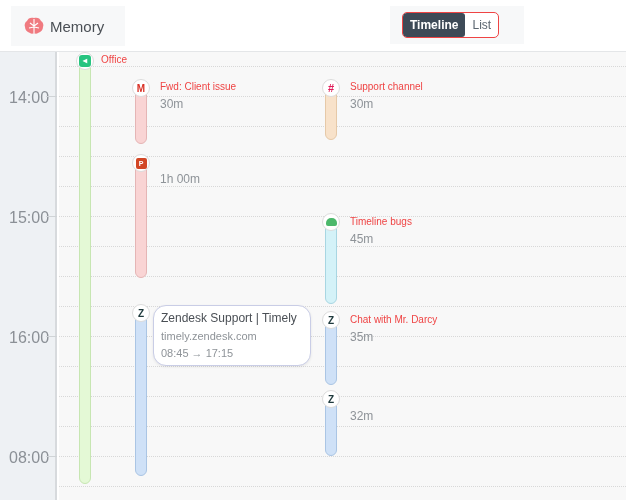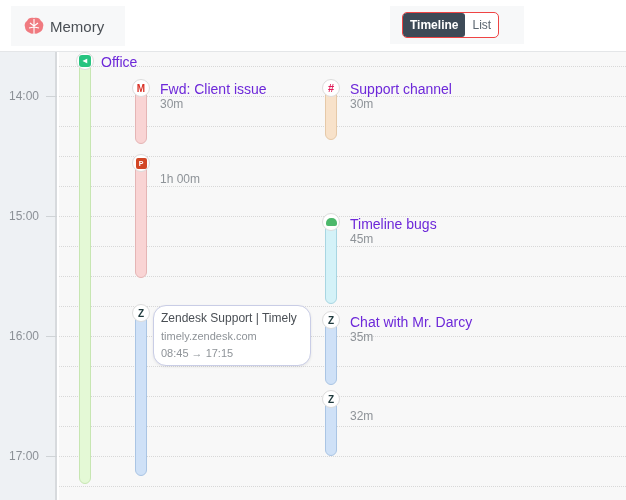--- a/index.html
+++ b/index.html
@@ -8,25 +8,25 @@
 .brand{position:absolute;left:11px;top:6px;width:114px;height:40px;background:#f7f8f9;display:flex;align-items:center;padding-left:13px;gap:6px}
 .brand-label{font-size:15px;font-weight:normal;color:#4a4f55}
 .toggle-wrap{position:absolute;left:390px;top:6px;width:134px;height:38px;background:#f7f8f9}
 .toggle{position:absolute;left:12px;top:6px;display:flex;border:1px solid #ef4444;border-radius:5px;background:#fff;overflow:hidden}
 .toggle .tab{font-size:12px;padding:4px 7px;height:24px;line-height:16px}
 .tab.active{background:#3d4a57;color:#fff;font-weight:bold;border-radius:3px}
 .tab.inactive{color:#5b6670}
 .gutter{position:absolute;left:0;top:52px;width:57px;height:448px;background:#eef1f4;border-right:2px solid #d7dadd}
 .main{position:absolute;left:59px;top:52px;width:567px;height:448px;background:#f8f8f8}
 .grid{position:absolute;left:0;width:567px;border-top:1px dotted #d8d8d8}
-.hour{position:absolute;left:9px;font-size:12px;color:#8b9096}
+.hour{position:absolute;left:9px;font-size:16px;color:#8b9096}
 .tick{position:absolute;left:46px;width:11px;border-top:1px solid #cfd3d6}
 .bar{position:absolute;width:12px;border-radius:0 0 7px 7px;border:1px solid}
 .ic{position:absolute;width:18px;height:18px;border-radius:50%;background:#fff;border:1px solid #dcdcdc;display:flex;align-items:center;justify-content:center;font-size:10px;font-weight:bold}
-.title{position:absolute;font-size:14px;color:#6d28d9;white-space:nowrap}
+.title{position:absolute;font-size:10px;color:#ef4444;white-space:nowrap}
 .dur{position:absolute;font-size:12px;color:#8e9398;white-space:nowrap}
 .tooltip{position:absolute;left:153px;top:305px;width:158px;height:61px;background:#fff;border:1px solid #c9cde6;border-radius:13px;box-shadow:0 1px 3px rgba(0,0,0,.08)}
 .tooltip .tt{position:absolute;left:7px;top:5px;font-size:12px;color:#4a4f55;white-space:nowrap}
 .tooltip .tu{position:absolute;left:7px;top:24px;font-size:11px;color:#8e9398}
 .tooltip .tr{position:absolute;left:7px;top:41px;font-size:11px;color:#8e9398}
 </style>
 </head>
 <body>
 
 <div class="header">
@@ -45,21 +45,21 @@
   </div>
 </div>
 
 <div class="gutter">
   <span class="hour" style="top:37px">14:00</span>
   <span class="tick" style="top:44px"></span>
   <span class="hour" style="top:157px">15:00</span>
   <span class="tick" style="top:164px"></span>
   <span class="hour" style="top:277px">16:00</span>
   <span class="tick" style="top:284px"></span>
-  <span class="hour" style="top:397px">17:00</span>
+  <span class="hour" style="top:397px">08:00</span>
   <span class="tick" style="top:404px"></span>
 </div>
 
 <div class="main">
   <div class="grid" style="top:14px"></div>
     <div class="grid" style="top:44px"></div>
     <div class="grid" style="top:74px"></div>
     <div class="grid" style="top:104px"></div>
   <div class="grid" style="top:134px"></div>
     <div class="grid" style="top:164px"></div>

